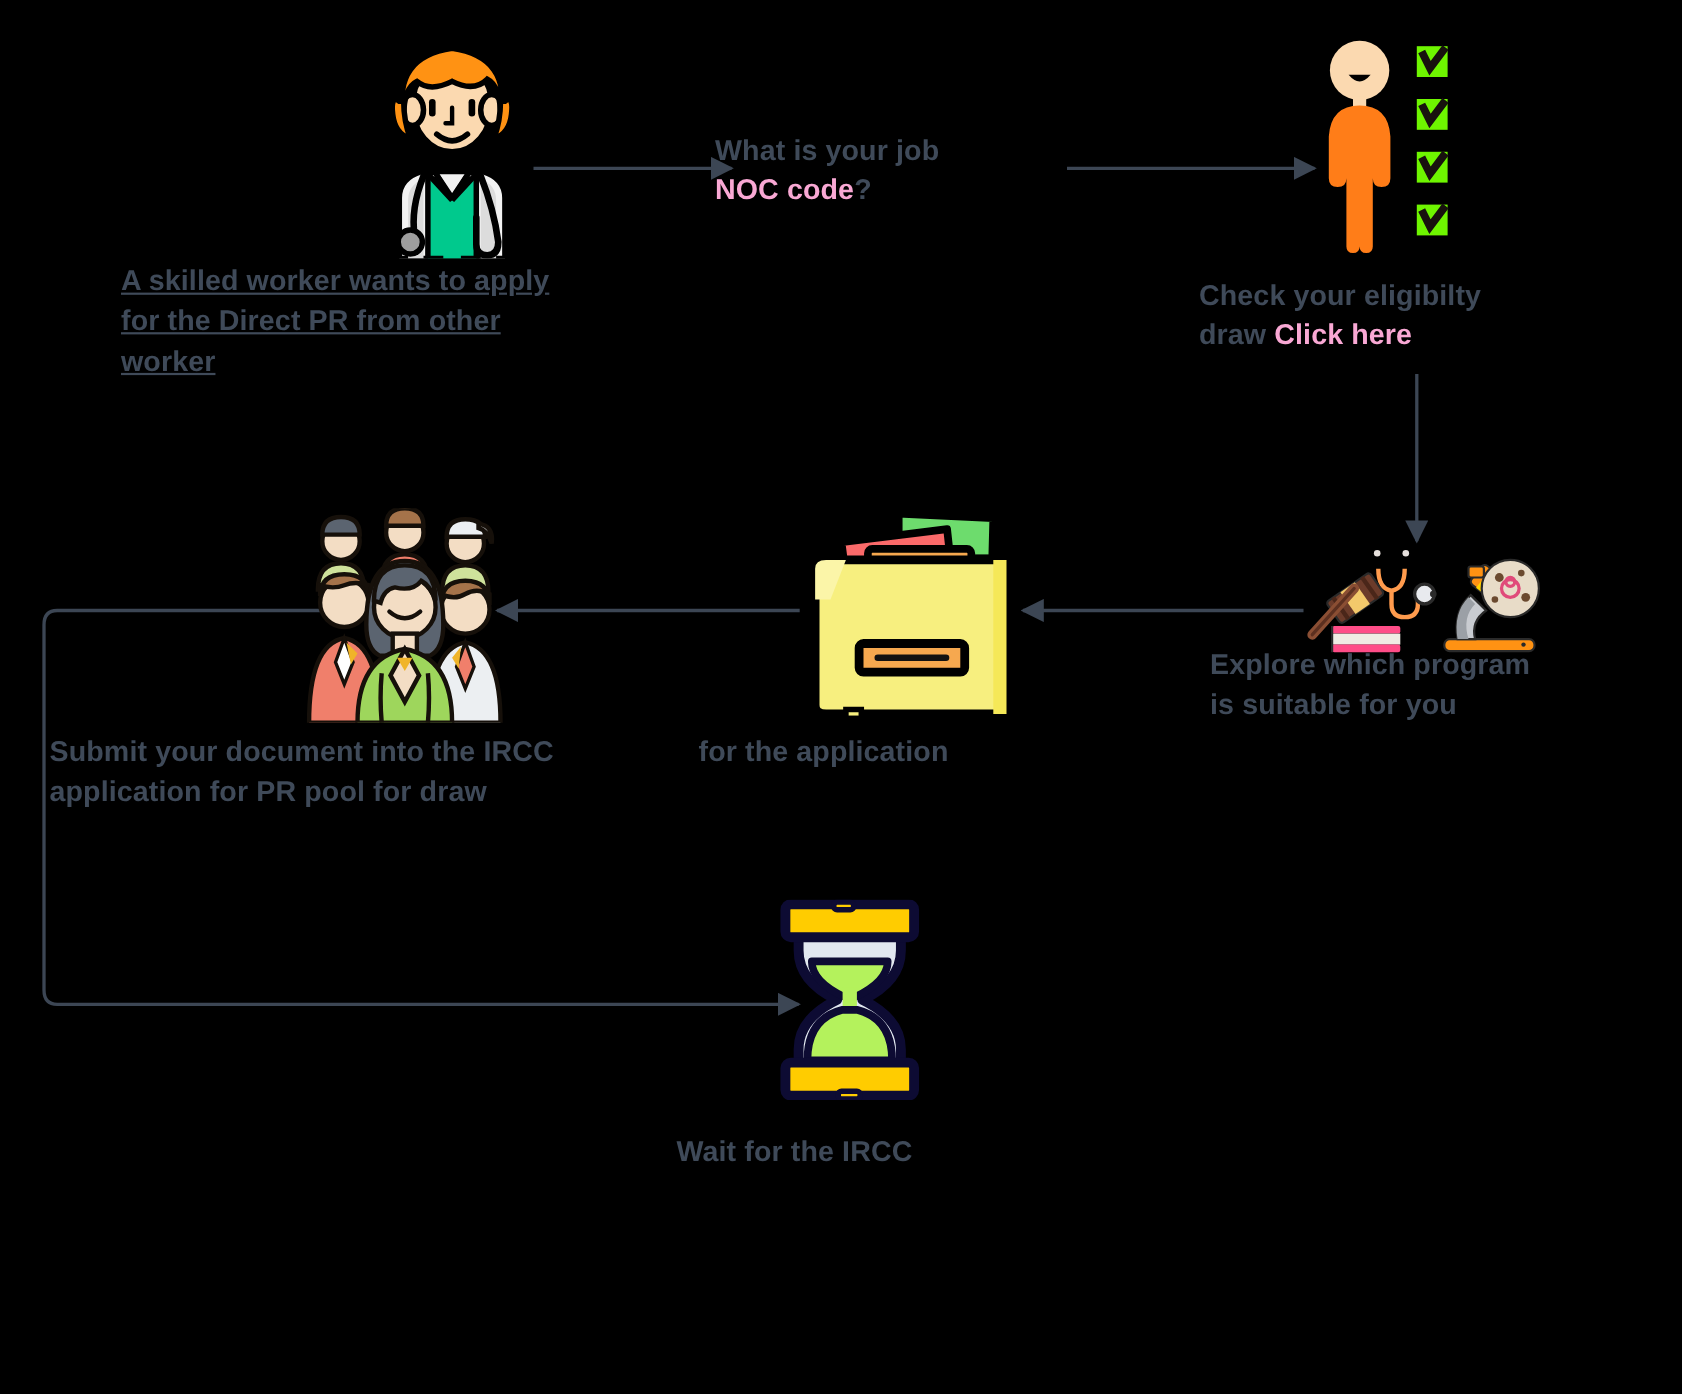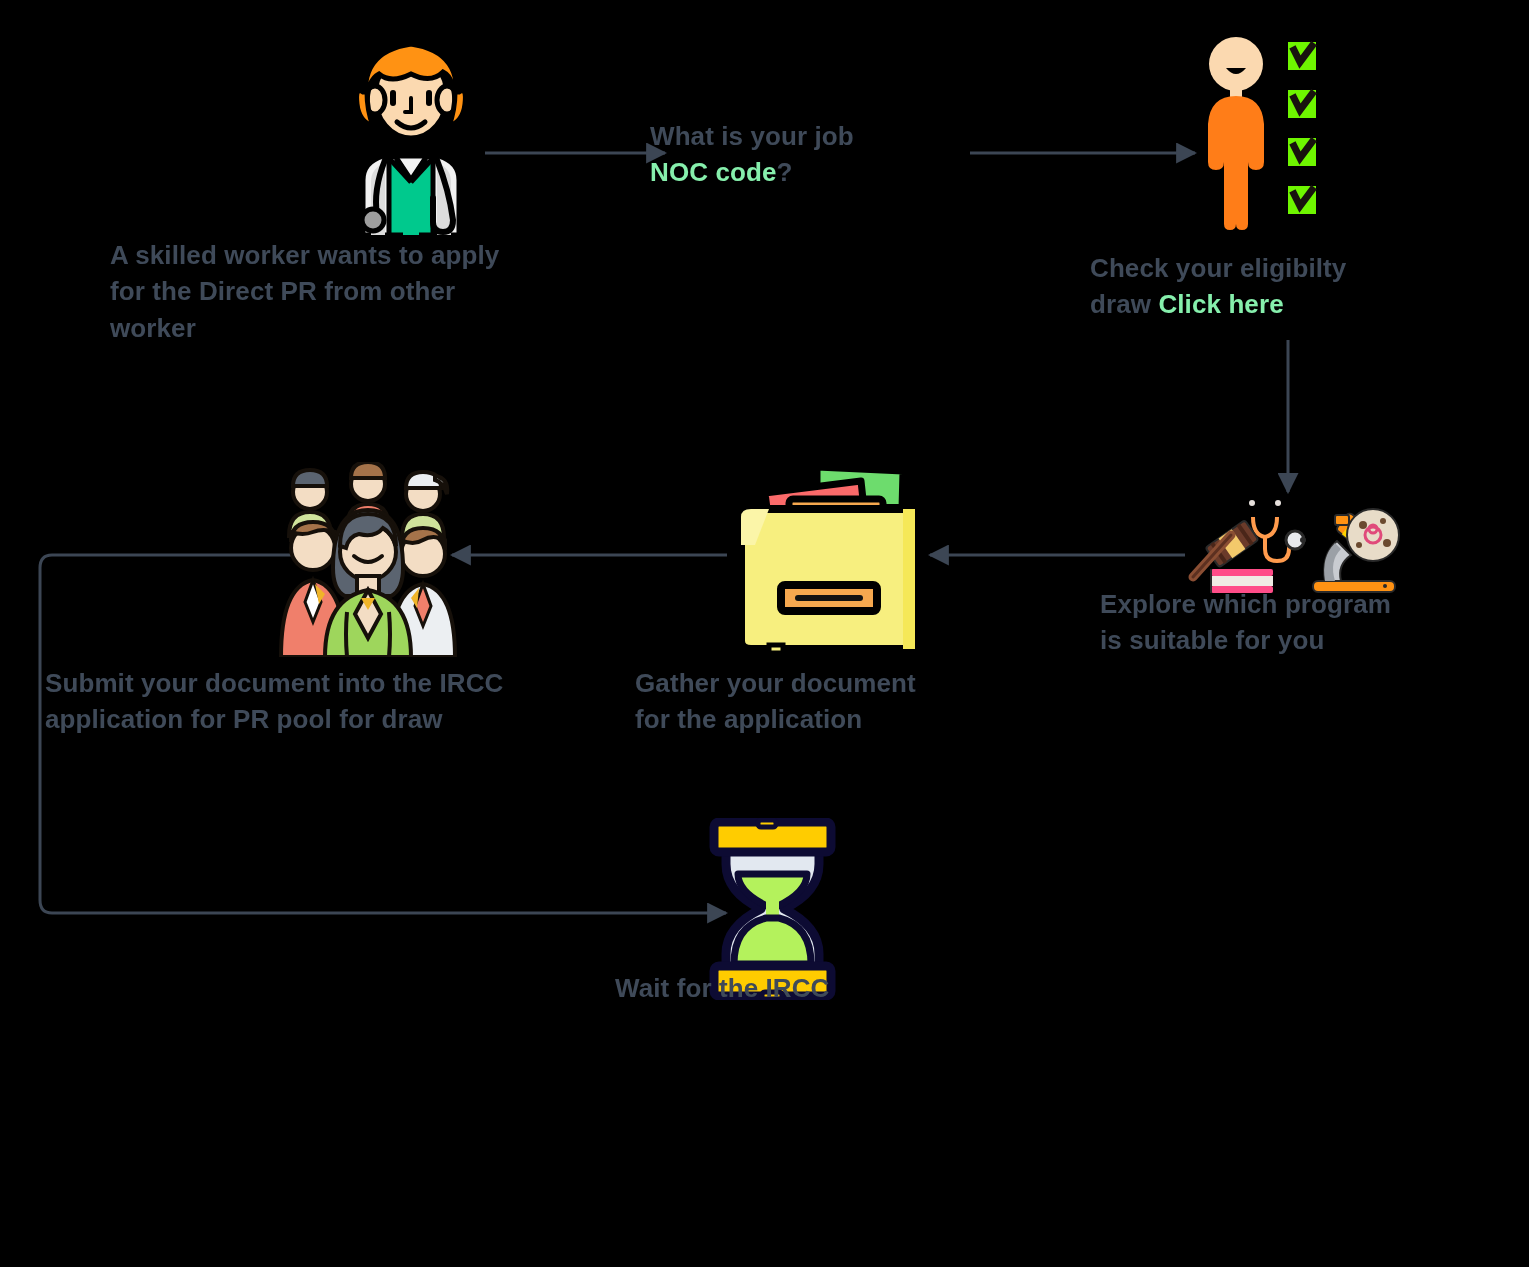--- a/index.html
+++ b/index.html
@@ -18,21 +18,21 @@
   .caption {
     position: absolute;
     text-align: left;
     color: #3f4a59;
     font-weight: bold;
     font-size: 26px;
     line-height: 1.4;
     letter-spacing: 0.1px;
   }
   .caption .accent {
-    color: #86efac;
+    color: #f9a8d4;
   }
   .caption .muted {
     color: #3f4a59;
   }
   .edge-layer {
     position: absolute;
     left: 0; top: 0;
     width: 1529px;
     height: 1267px;
     pointer-events: none;
@@ -109,21 +109,21 @@
       <path d="M126 62 Q134 56 132 74 Q130 92 116 96 Q122 80 122 62 Z" fill="#ff9213" stroke="#000" stroke-width="5"></path>
 
       <rect x="57" y="60" width="6" height="16" rx="3" fill="#000"></rect>
       <rect x="93" y="60" width="6" height="16" rx="3" fill="#000"></rect>
 
       <path d="M78 68 L78 82 L72 82" fill="none" stroke="#000" stroke-width="4" stroke-linecap="round"></path>
 
       <path d="M64 92 Q78 104 92 92" fill="none" stroke="#000" stroke-width="5" stroke-linecap="round"></path>
     </svg>
   </div>
-  <div class="caption" style="left:110px; top:237px; width:560px;">
+  <div class="caption" style="left:110px; top:237px; width:560px;text-decoration:underline;">
     <div>A skilled worker wants to apply</div>
     <div>for the Direct PR from other</div>
     <div>worker</div>
   </div>
 
   <div class="caption" style="left:650px; top:118px; width:335px;">
     <div>What is your job</div>
     <div>
       <span class="accent">NOC code</span><span class="muted">?</span>
     </div>
@@ -232,21 +232,20 @@
       <path d="M16 62 Q16 54 26 54 L44 54 L30 90 L16 90 Z" fill="#fbf5a8"></path>
       <path d="M178 54 L190 54 L190 194 L178 194 Z" fill="#f5e858"></path>
 
       <rect x="56" y="130" width="96" height="26" rx="4" fill="#f6a84f" stroke="#000" stroke-width="8"></rect>
       <rect x="70" y="140" width="68" height="6" rx="3" fill="#121212"></rect>
 
       <rect x="44" y="190" width="14" height="8" fill="#f7ef7f" stroke="#000" stroke-width="5"></rect>
     </svg>
   </div>
   <div class="caption" style="left:635px; top:665px; width:395px;">
-    <div>Gather your document</div>
     <div>for the application</div>
   </div>
 
   <div class="icon-box" style="left:263px; top:462px;">
     <svg width="210" height="195" viewBox="0 0 210 195">
 
       <circle cx="47" cy="30" r="17" fill="#f3ddc4" stroke="#16100a" stroke-width="4"></circle>
       <path d="M30 24 Q30 8 47 8 Q64 8 64 24 Z" fill="#5b6470" stroke="#16100a" stroke-width="4"></path>
       <path d="M26 74 Q26 50 47 50 Q68 50 68 74 Z" fill="#cfe29b" stroke="#16100a" stroke-width="4"></path>
 
@@ -300,17 +299,17 @@
 
       <path d="M34 146 Q34 108 66 100 L79 100 Q111 108 111 146 Z" fill="#b4f25c" stroke="#0d0b33" stroke-width="7" stroke-linejoin="round"></path>
 
       <rect x="14" y="4" width="117" height="30" rx="5" fill="#ffcc00" stroke="#0d0b33" stroke-width="9"></rect>
       <rect x="58" y="2" width="18" height="7" rx="3" fill="#ffcc00" stroke="#0d0b33" stroke-width="5"></rect>
 
       <rect x="14" y="148" width="117" height="30" rx="5" fill="#ffcc00" stroke="#0d0b33" stroke-width="9"></rect>
       <rect x="62" y="174" width="20" height="7" rx="3" fill="#ffcc00" stroke="#0d0b33" stroke-width="5"></rect>
     </svg>
   </div>
-  <div class="caption" style="left:615px; top:970px; width:320px;">
+  <div class="caption" style="left:615px; top:1028px; width:320px;">
     <div>Wait for the IRCC</div>
   </div>
 
 </div>
 
 </body></html>

